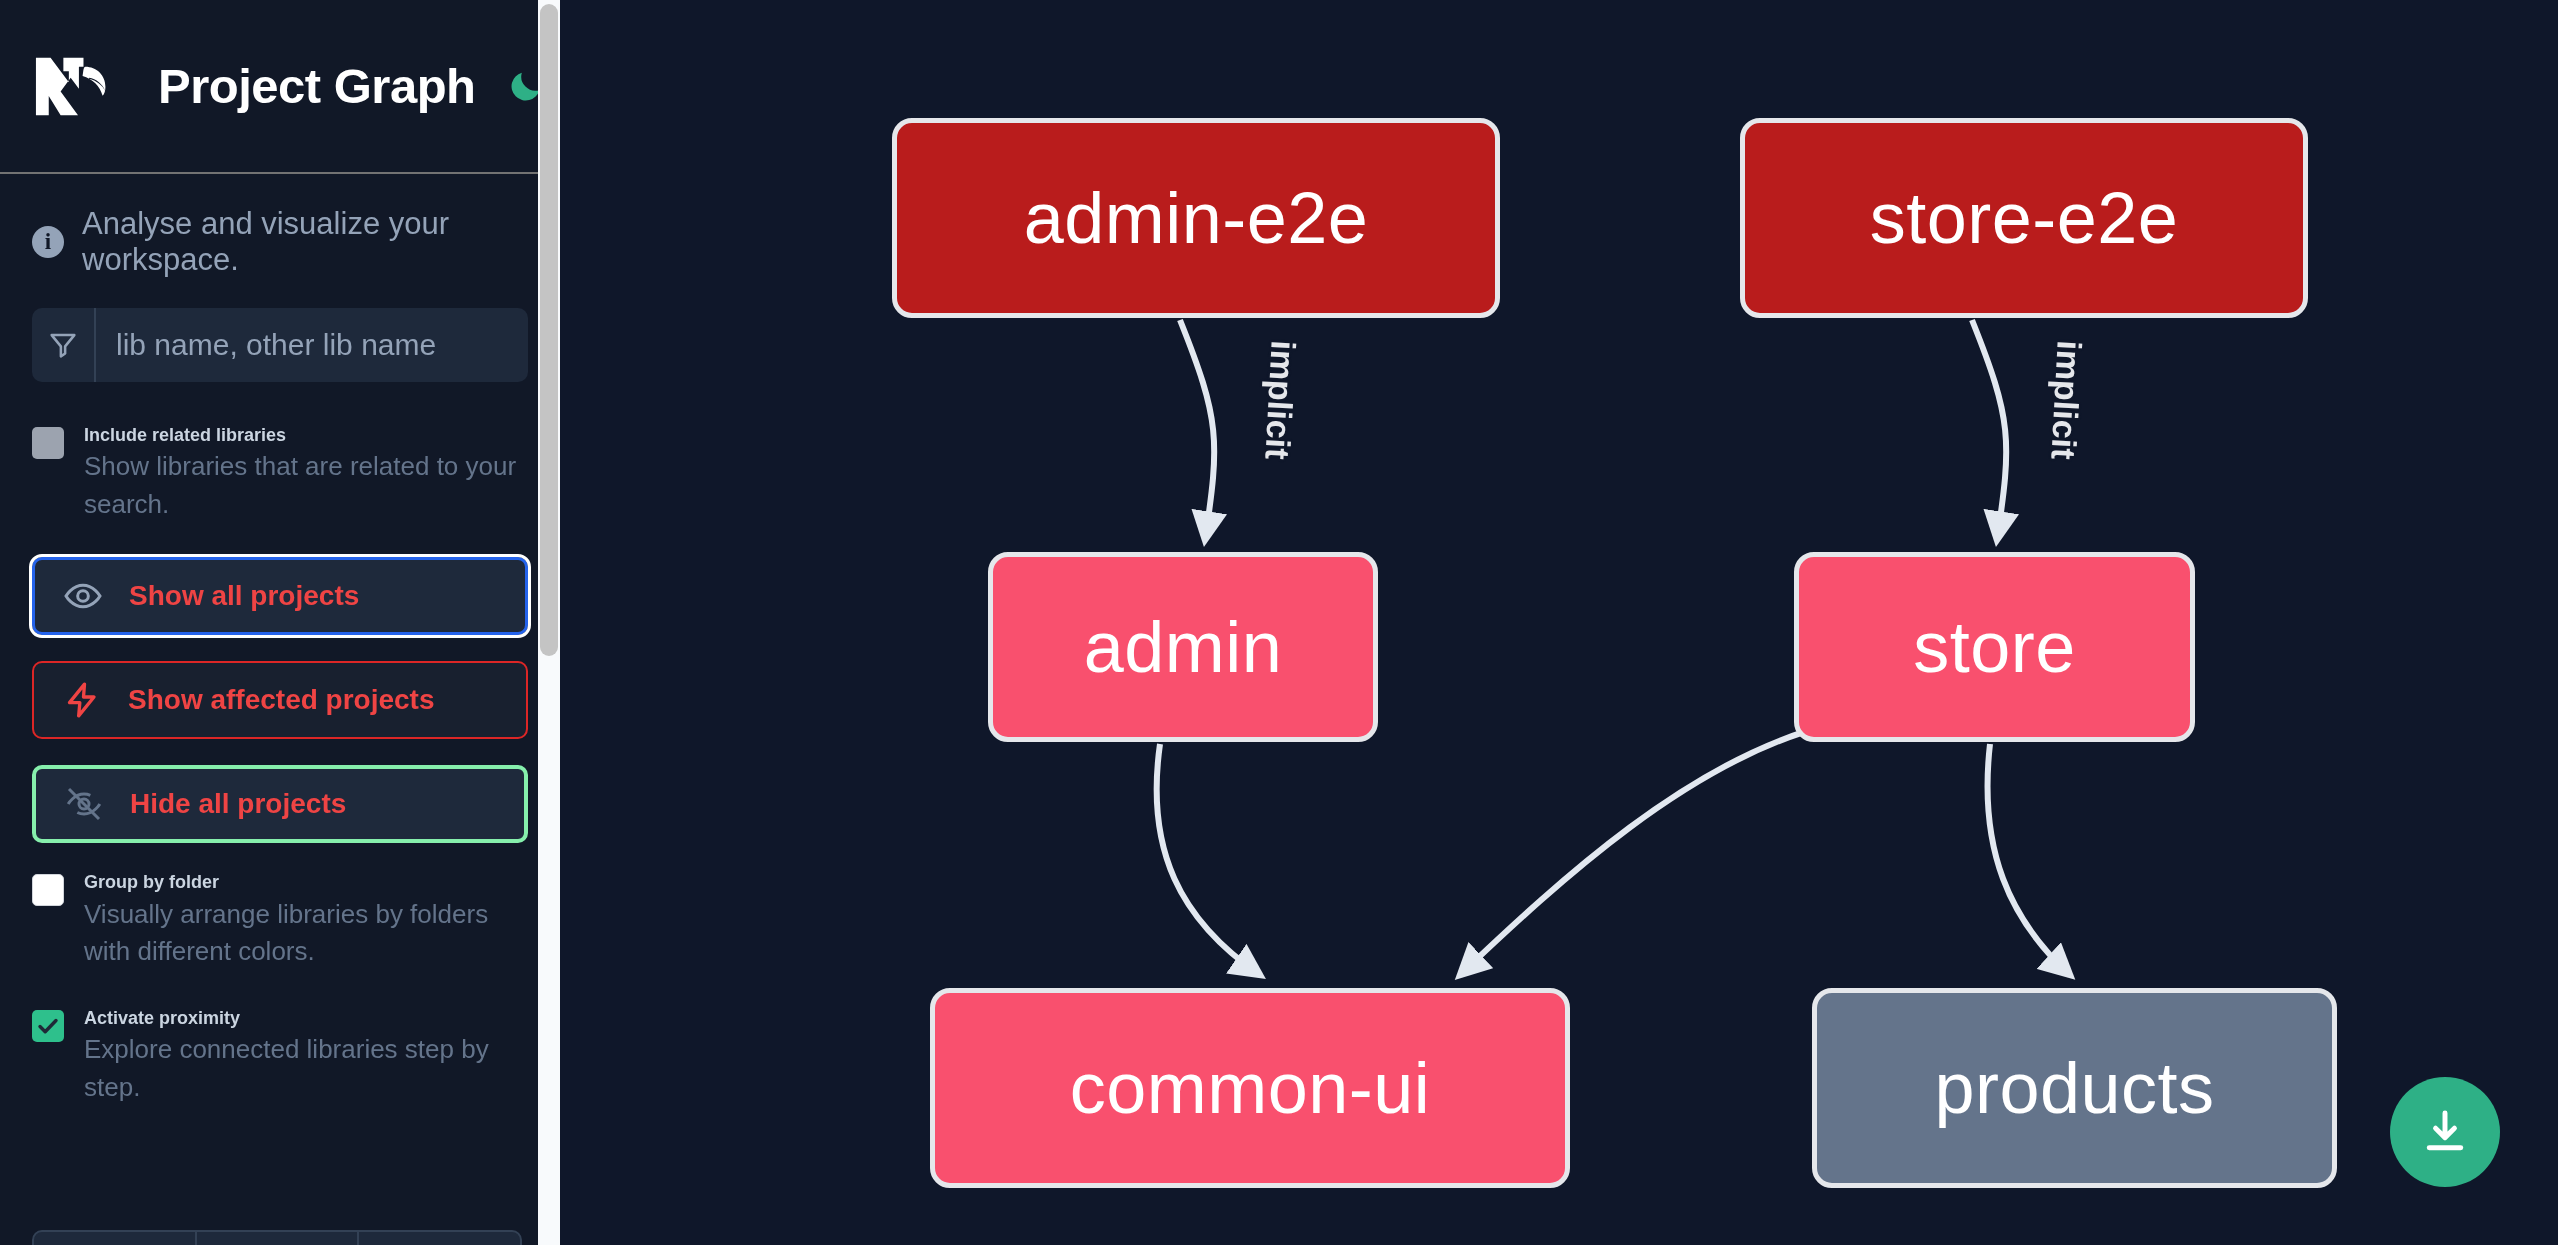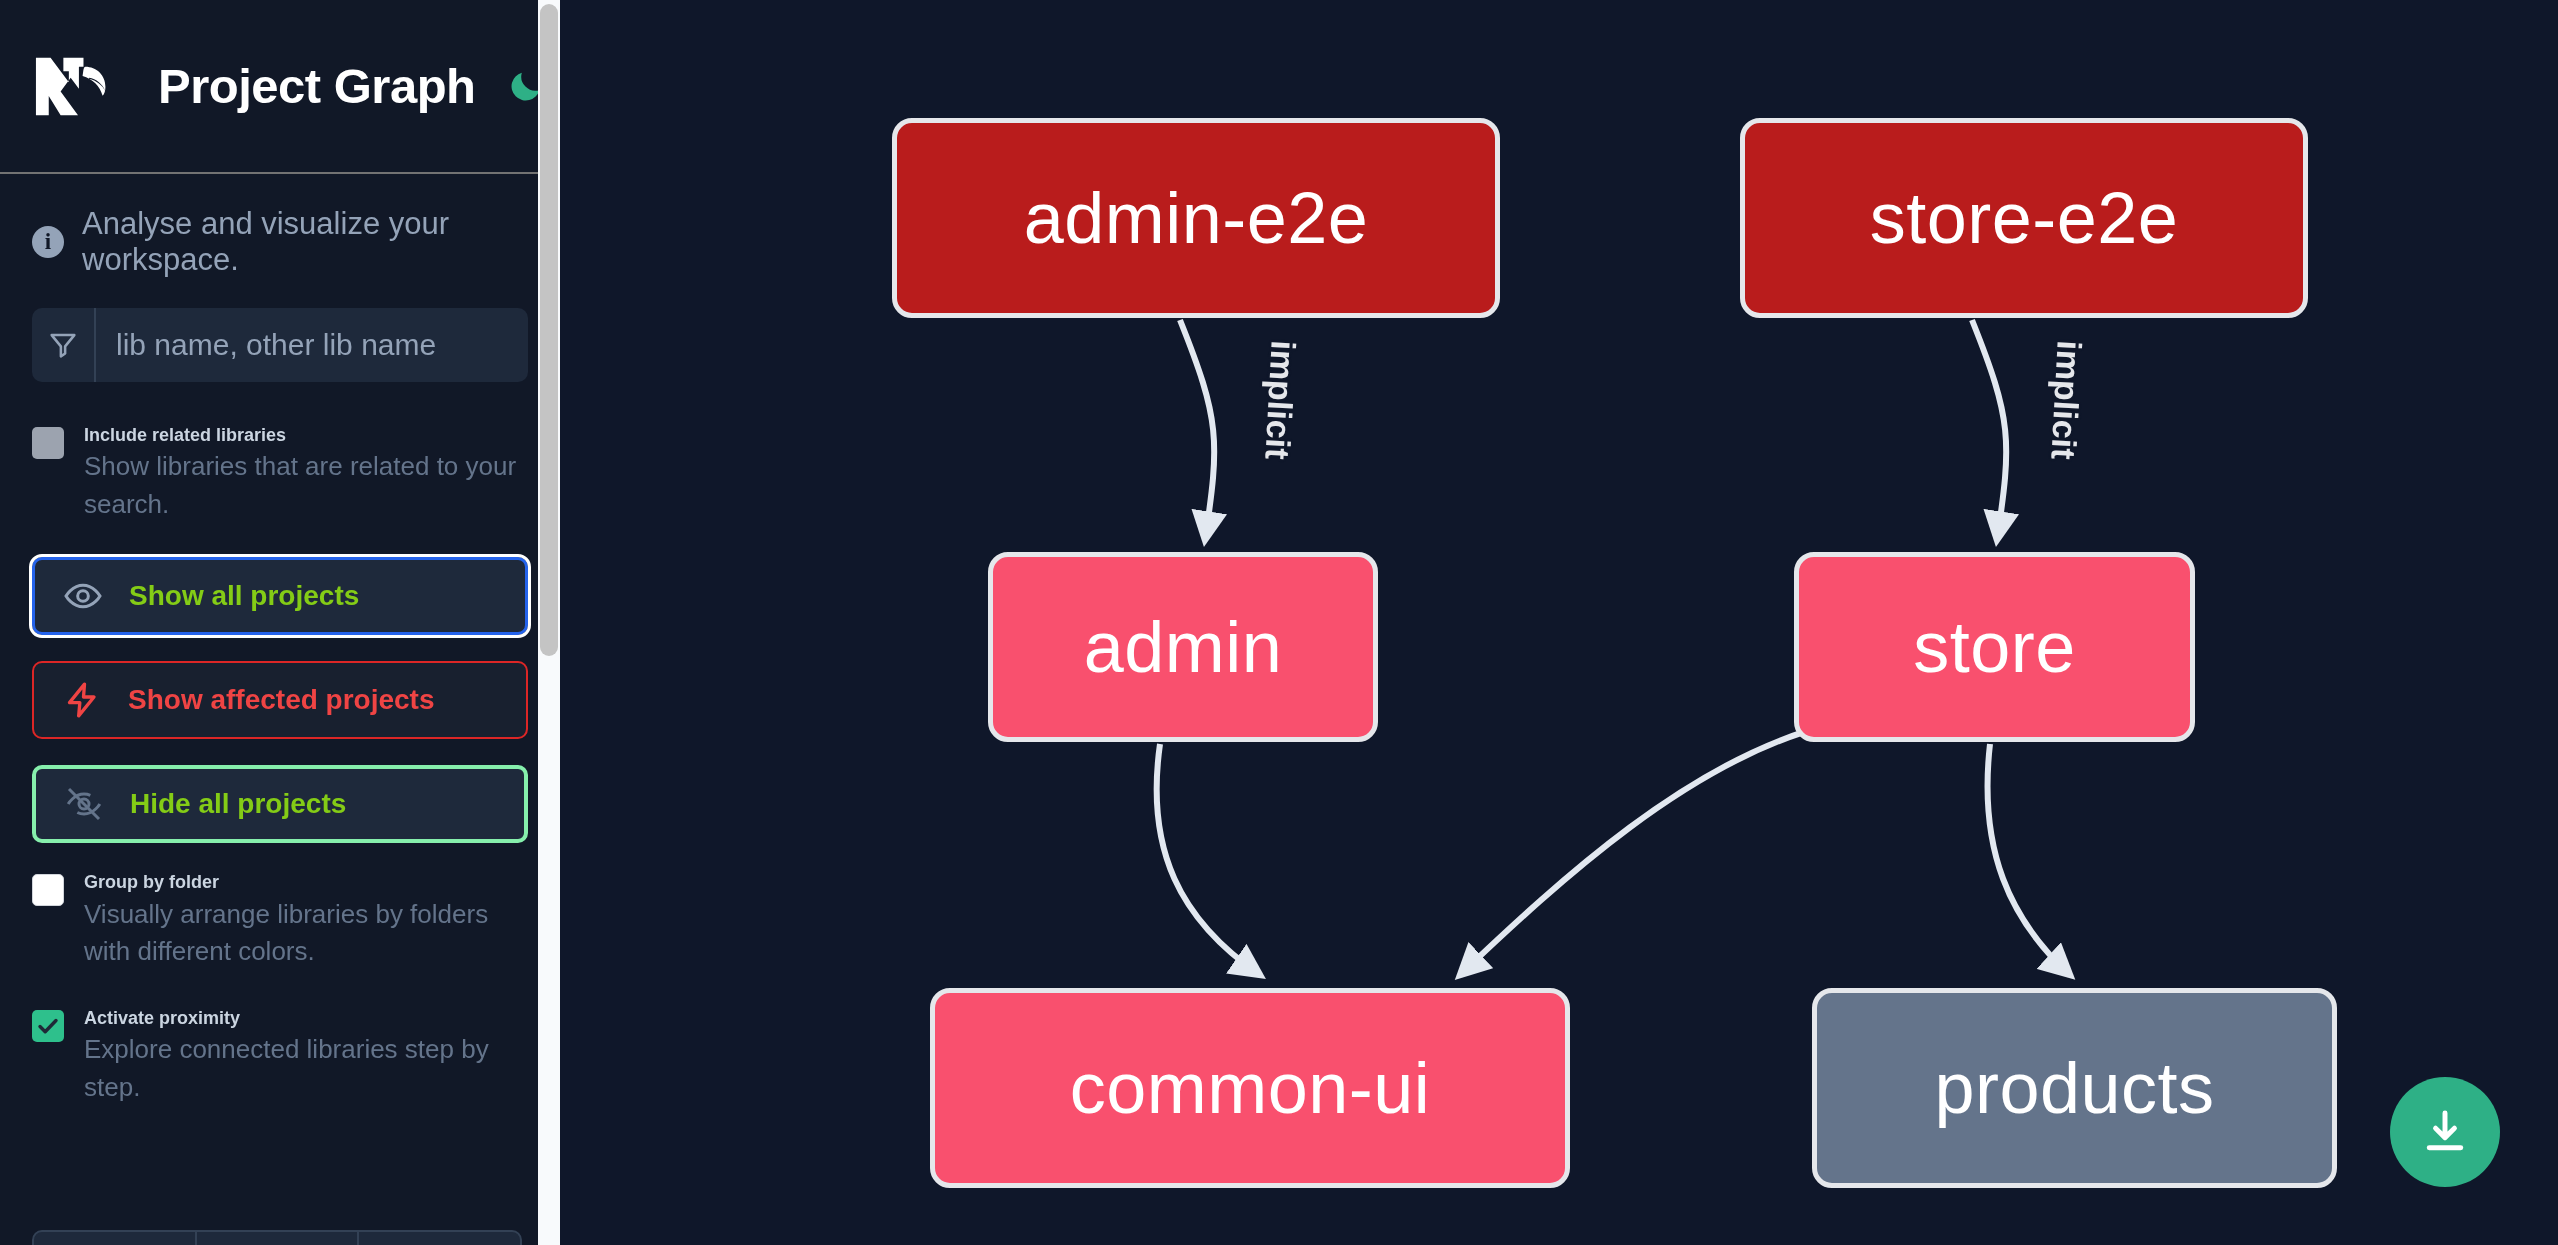--- a/index.html
+++ b/index.html
@@ -111,21 +111,21 @@
     align-items: center;
     gap: 26px;
     height: 78px;
     border-radius: 10px;
     padding: 0 28px;
     margin-bottom: 26px;
     cursor: pointer;
     background: #1e293b;
     border: 4px solid #86efac;
   }
-  .btn-label { font-size: 28px; font-weight: 700; color: #84cc16; white-space: nowrap; }
+  .btn-label { font-size: 28px; font-weight: 700; color: #ef4444; white-space: nowrap; }
   .btn.focused {
     border: 3px solid #2563eb;
     outline: 3px solid #ffffff;
     outline-offset: 0px;
   }
   .btn.danger { border: 2px solid #dc2626; background: #18202f; }
   .btn.danger .btn-label { color: #ef4444; }
 
   .footer-strip {
     position: absolute;

